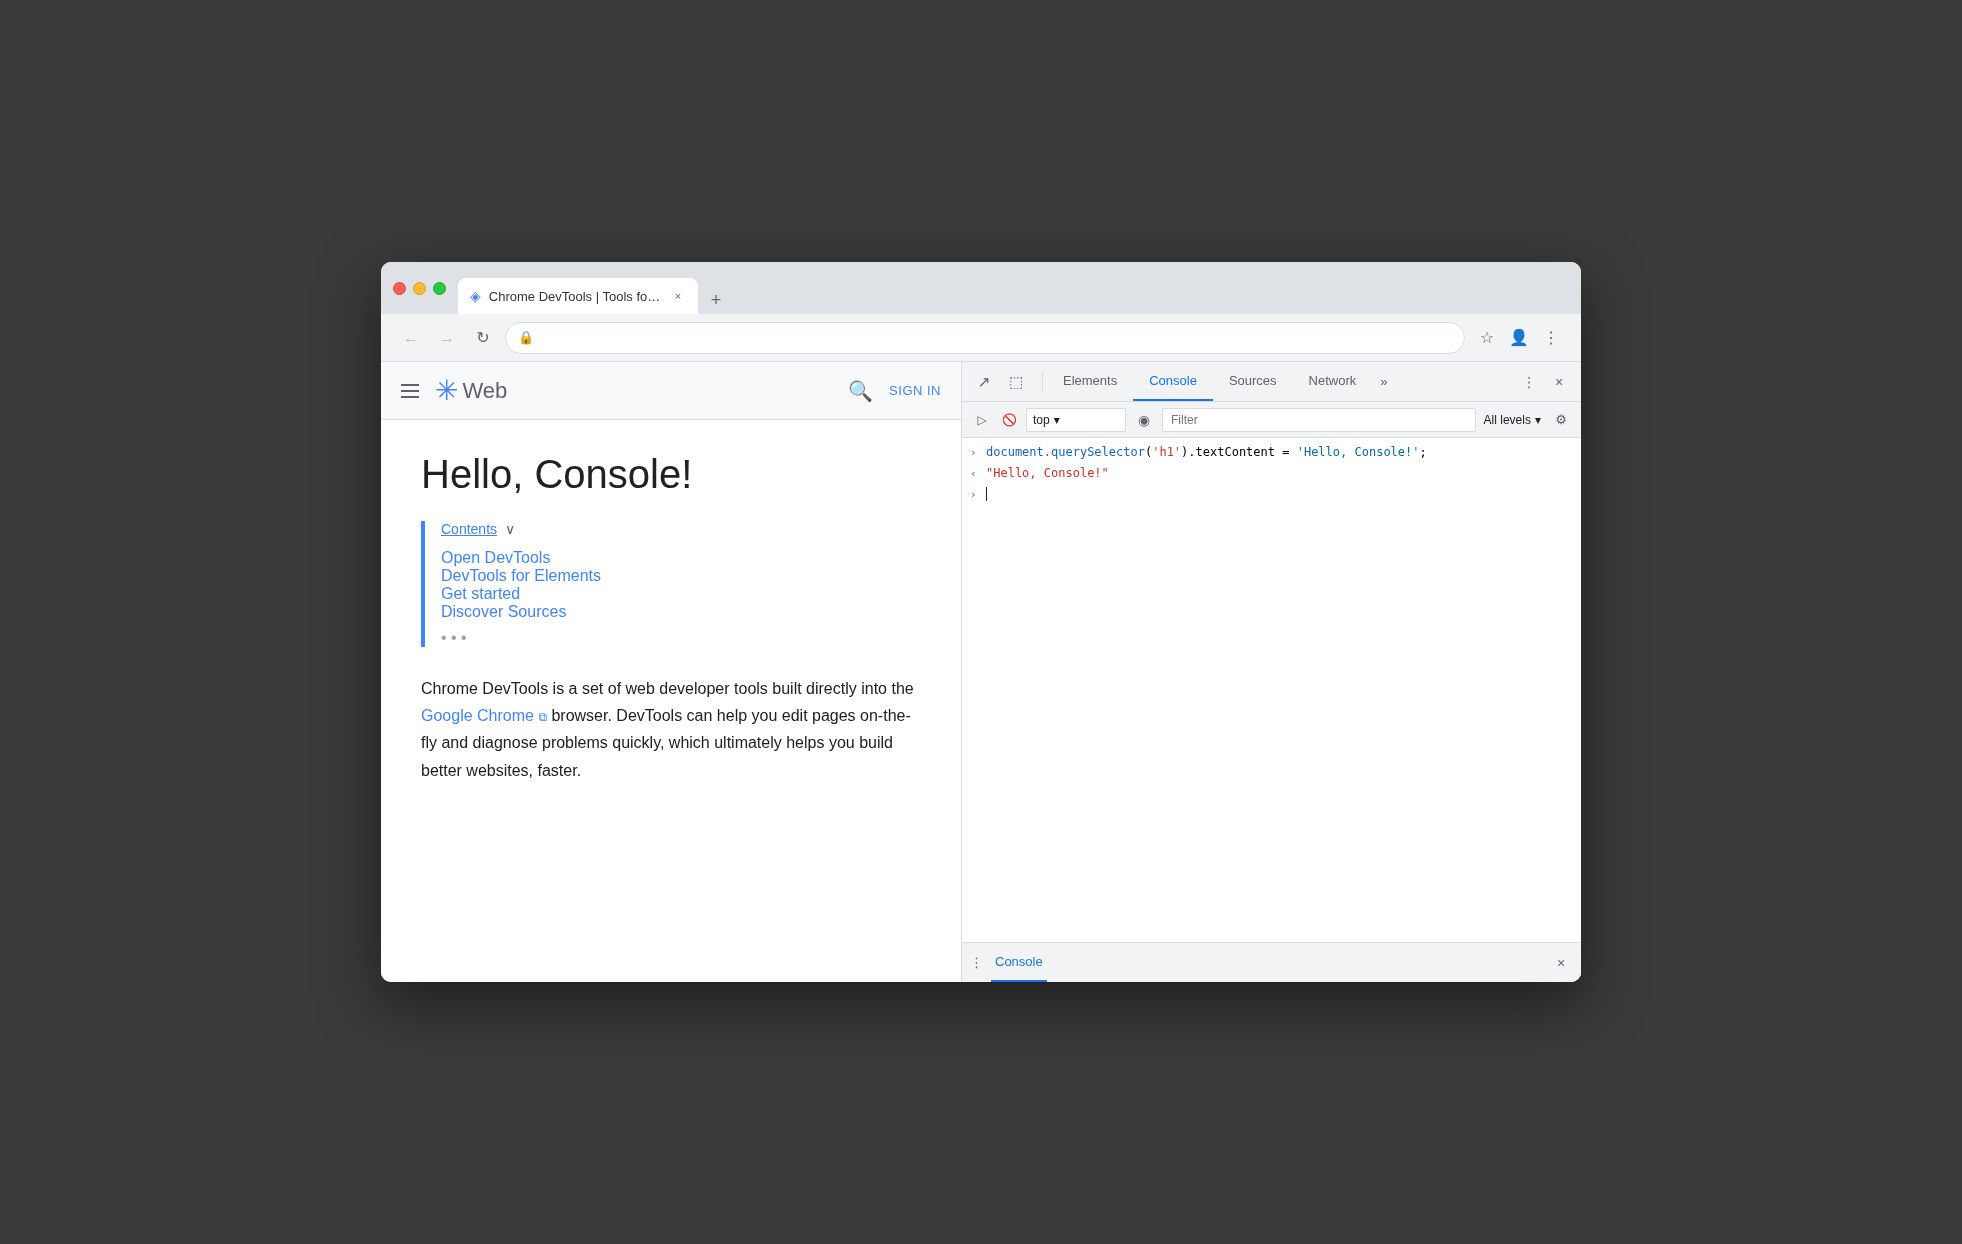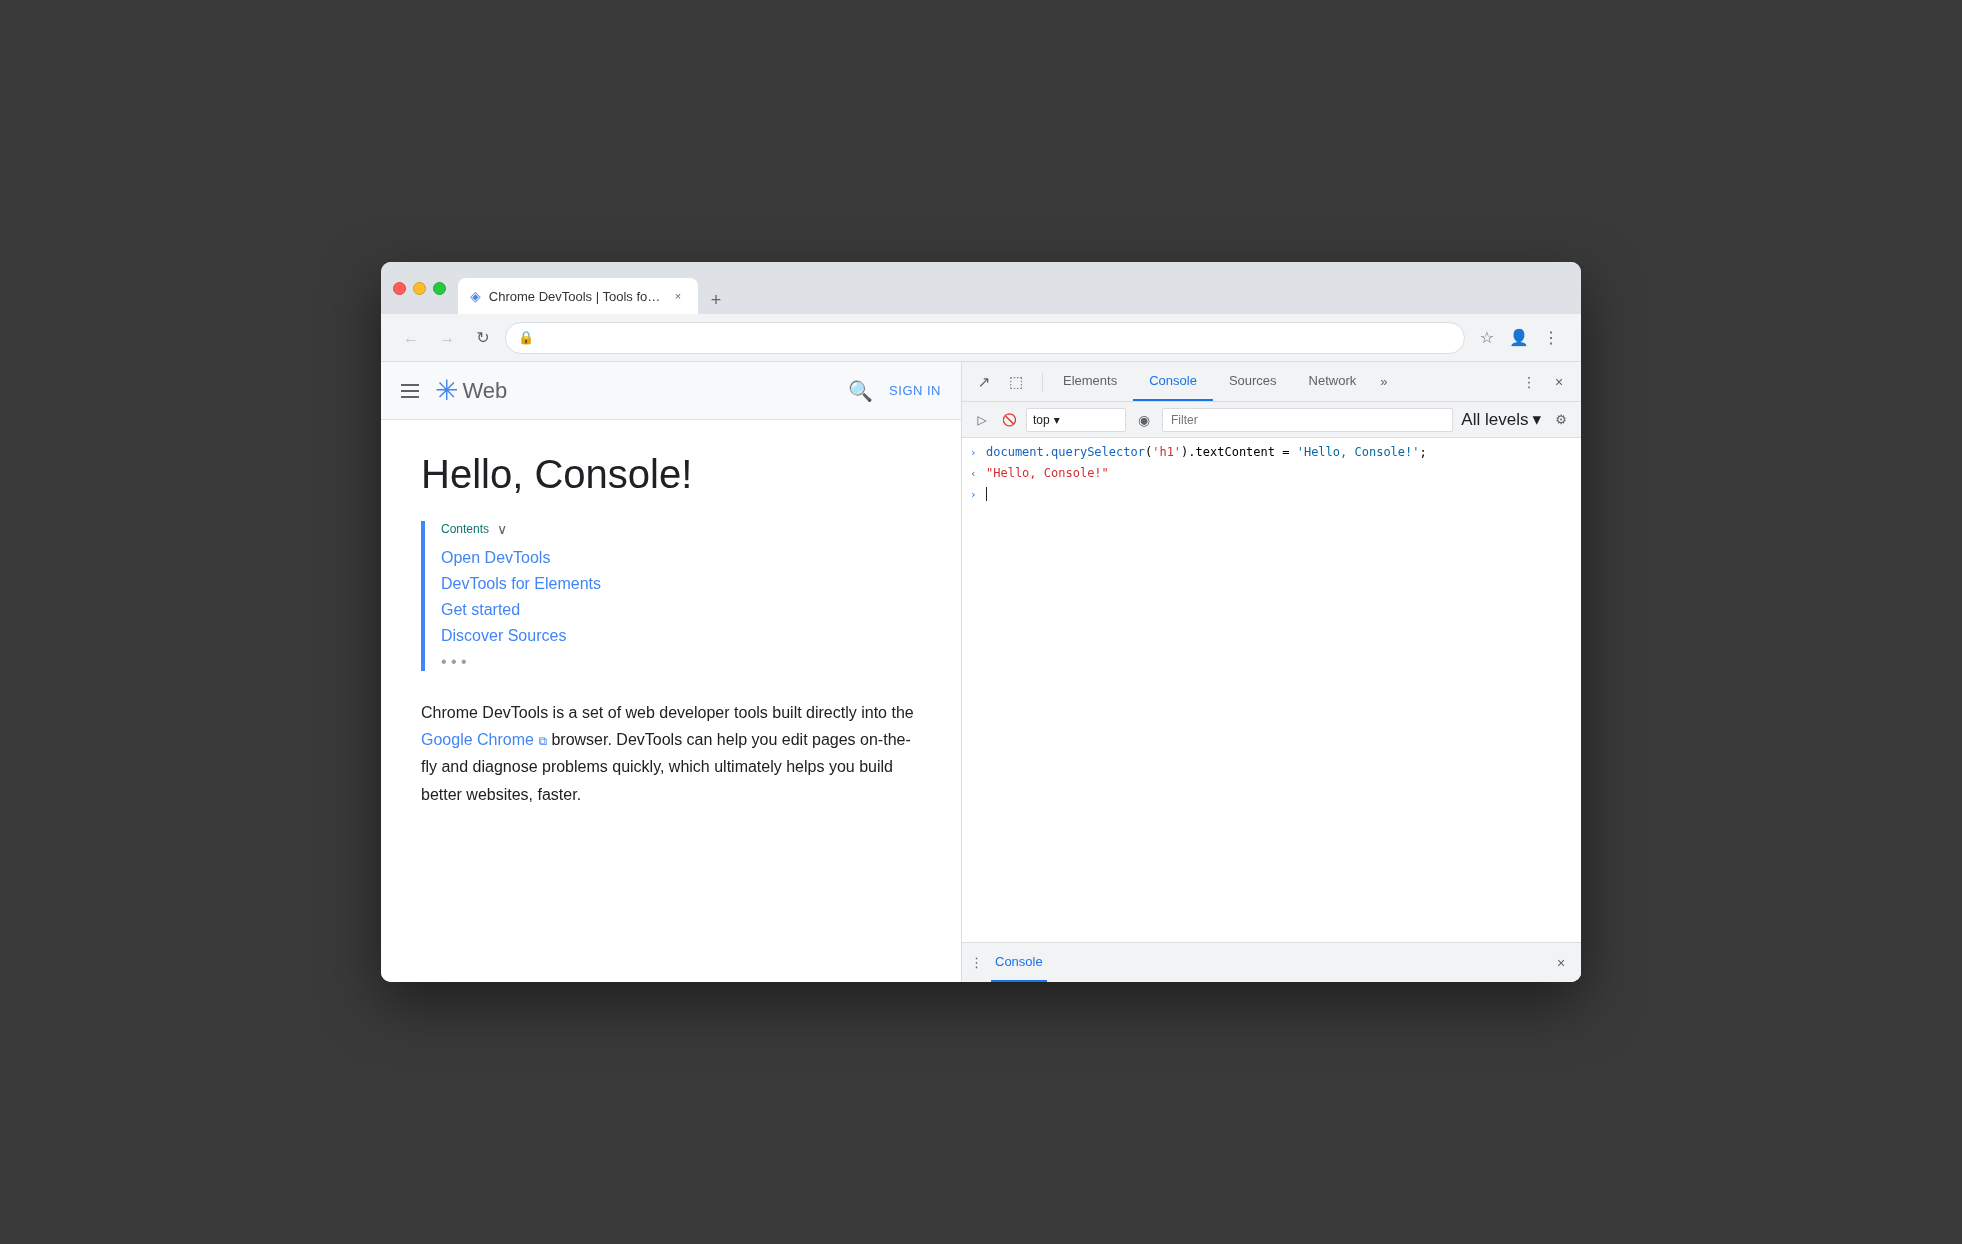--- a/index.html
+++ b/index.html
@@ -243,33 +243,34 @@
       padding-left: 16px;
       margin-bottom: 24px;
     }
     .contents-header {
       display: flex;
       align-items: center;
       gap: 8px;
       margin-bottom: 12px;
     }
     .contents-label {
-      font-size: 12px;
+      font-size: 14px;
       font-weight: 500;
-      color: #0f766e;
+      color: #3b82f6;
+      text-decoration: underline;
     }
     .contents-chevron {
       color: #5f6368;
       font-size: 14px;
     }
     .contents-list {
       list-style: none;
       display: flex;
       flex-direction: column;
-      gap: 8px;
+      gap: 0;
     }
     .contents-item {
       font-size: 16px;
       color: #4285f4;
       cursor: pointer;
       text-decoration: none;
     }
     .ellipsis {
       color: #9aa0a6;
       font-size: 16px;
@@ -407,21 +408,21 @@
       border-radius: 2px;
       padding: 0 8px;
       font-size: 12px;
       color: #202124;
       background: white;
     }
     .all-levels-btn {
       display: flex;
       align-items: center;
       gap: 4px;
-      font-size: 17px;
+      font-size: 12px;
       color: #202124;
       cursor: pointer;
       padding: 2px 4px;
       border-radius: 2px;
     }
     .console-settings-btn {
       width: 24px;
       height: 24px;
       border-radius: 4px;
       display: flex;

